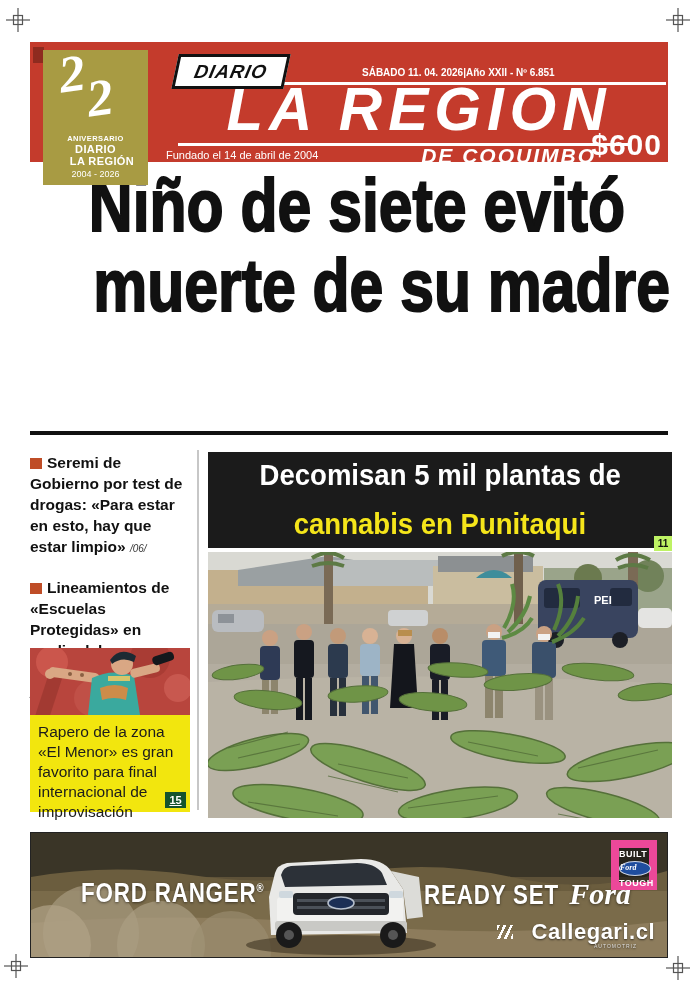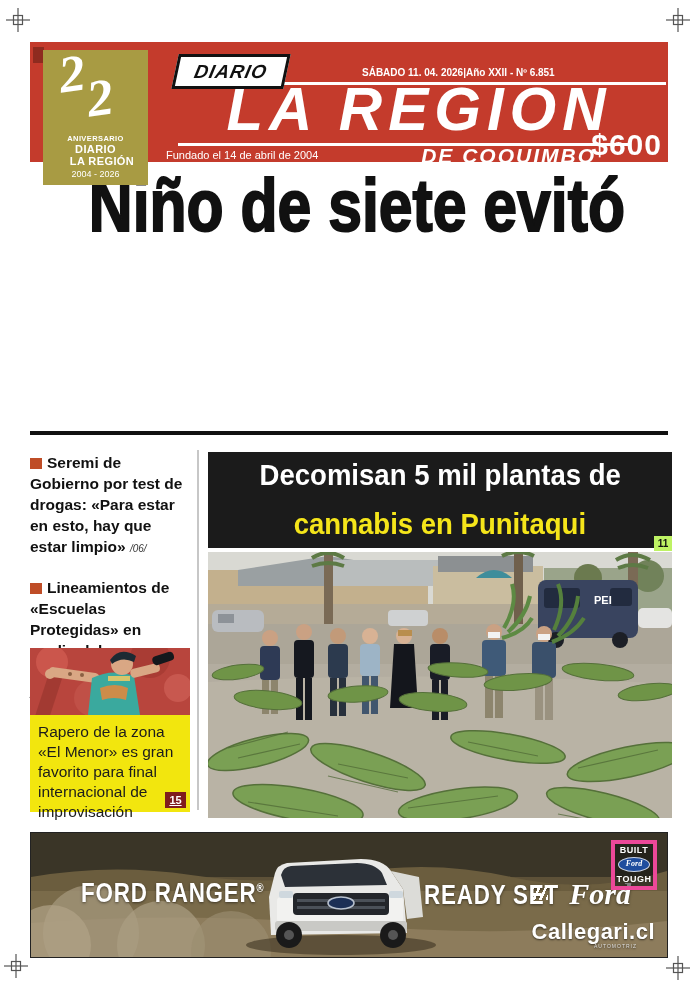--- a/index.html
+++ b/index.html
@@ -50,21 +50,21 @@
 
   
   .sidebar{position:absolute;left:30px;top:452px;width:160px;}
   .side-item{margin-bottom:20px;font:700 15.5px "Liberation Sans",sans-serif;line-height:21px;color:#111;}
   .bullet{display:inline-block;width:12px;height:11px;background:#bf4d27;margin-right:5px;
           vertical-align:-1px;}
   .rapper{position:absolute;left:30px;top:648px;width:160px;height:67px;overflow:hidden;}
   .feature-caption{position:absolute;left:30px;top:715px;width:160px;height:97px;background:#f2e60e;
                    box-sizing:border-box;padding:7px 8px;font:400 15.5px "Liberation Sans",sans-serif;
                    line-height:20px;color:#1c1c1c;}
-  .badge-black{position:absolute;right:4px;bottom:4px;width:21px;height:16px;background:#7f1d1d;
+  .badge-black{position:absolute;right:4px;bottom:4px;width:21px;height:16px;background:#14532d;
                color:#fff;font:700 11px "Liberation Sans",sans-serif;display:flex;
                align-items:center;justify-content:center;text-decoration:underline;}
 
   
   .main-story{position:absolute;left:208px;top:452px;width:464px;}
   .story-titlebox{position:relative;width:464px;height:96px;background:#1b1b1b;text-align:center;
                   display:flex;flex-direction:column;justify-content:center;gap:16px;}
   .story-l1{color:#fff;font:700 29px "Liberation Sans",sans-serif;}
   .story-l1 span,.story-l2 span{display:inline-block;transform:scaleX(.95);white-space:nowrap;}
   .story-l2{color:#f5e51a;font:700 29px "Liberation Sans",sans-serif;}
@@ -80,27 +80,27 @@
                   font:700 28px "Liberation Sans",sans-serif;white-space:nowrap;
                   transform:scaleX(.8);transform-origin:0 50%;letter-spacing:1px;
                   text-shadow:0 1px 3px rgba(0,0,0,.5);}
   .ad-ford-ranger sup{font-size:12px;}
   .ad-ready{position:absolute;left:393px;top:44px;color:#fff;white-space:nowrap;
             text-shadow:0 1px 3px rgba(0,0,0,.5);}
   .ad-ready .rs{font:700 28px "Liberation Sans",sans-serif;display:inline-block;
                 transform:scaleX(.8);transform-origin:0 50%;letter-spacing:1px;}
   .ad-ready .script{font:italic 700 30px "Liberation Serif",serif;margin-left:-28px;}
   .bft{position:absolute;right:10px;top:7px;width:46px;height:50px;background:rgba(20,20,20,.55);
-       border:4px solid #ec4899;box-sizing:border-box;text-align:center;color:#fff;}
+       border:8px solid #ec4899;box-sizing:border-box;text-align:left;color:#fff;}
   .bft .t{font:700 9px "Liberation Sans",sans-serif;letter-spacing:.5px;line-height:12px;}
   .bft .oval{width:30px;height:13px;background:#1f4d9e;border:1px solid #cfd6e6;border-radius:50%;
              margin:1px auto;color:#fff;font:italic 700 8px "Liberation Serif",serif;line-height:12px;}
   .callegari{position:absolute;right:12px;bottom:8px;color:#fff;text-align:right;
              text-shadow:0 1px 2px rgba(0,0,0,.6);}
-  .callegari .row{display:flex;align-items:flex-start;gap:19px;flex-direction:column;}
+  .callegari .row{display:flex;align-items:center;gap:19px;}
   .stripes{display:inline-block;width:16px;height:14px;background:
            repeating-linear-gradient(115deg,#fff 0 2.5px,transparent 2.5px 6px);}
   .callegari .name{font:700 22px "Liberation Sans",sans-serif;letter-spacing:.5px;}
   .callegari .subname{font:400 5px "Liberation Sans",sans-serif;color:#ddd;letter-spacing:1px;
                       margin-top:-2px;margin-right:18px;}
 </style>
 </head>
 <body>
 
 <div class="page">
@@ -161,20 +161,21 @@
 
     <div class="brand-main">LA REGION</div>
     <div class="mast-rule"></div>
     <div class="founded">Fundado el 14 de abril de 2004</div>
     <div class="brand-sub">DE COQUIMBO</div>
     <div class="price">$600</div>
   </header>
 
   <section class="lead">
     <h1 class="hl" style="margin:0"><span>Niño de siete evitó</span></h1>
+    <h1 class="hl" style="margin:0"><span>muerte de su madre</span></h1>
   </section>
 
   <div class="thick-rule"></div>
   <div class="v-divider"></div>
 
   <aside class="sidebar">
     <div class="side-item">
       <span class="bullet"></span><span>Seremi de Gobierno por test de drogas: «Para estar en esto, hay que estar limpio»</span>
       <span class="pageref">/06/</span>
     </div>

